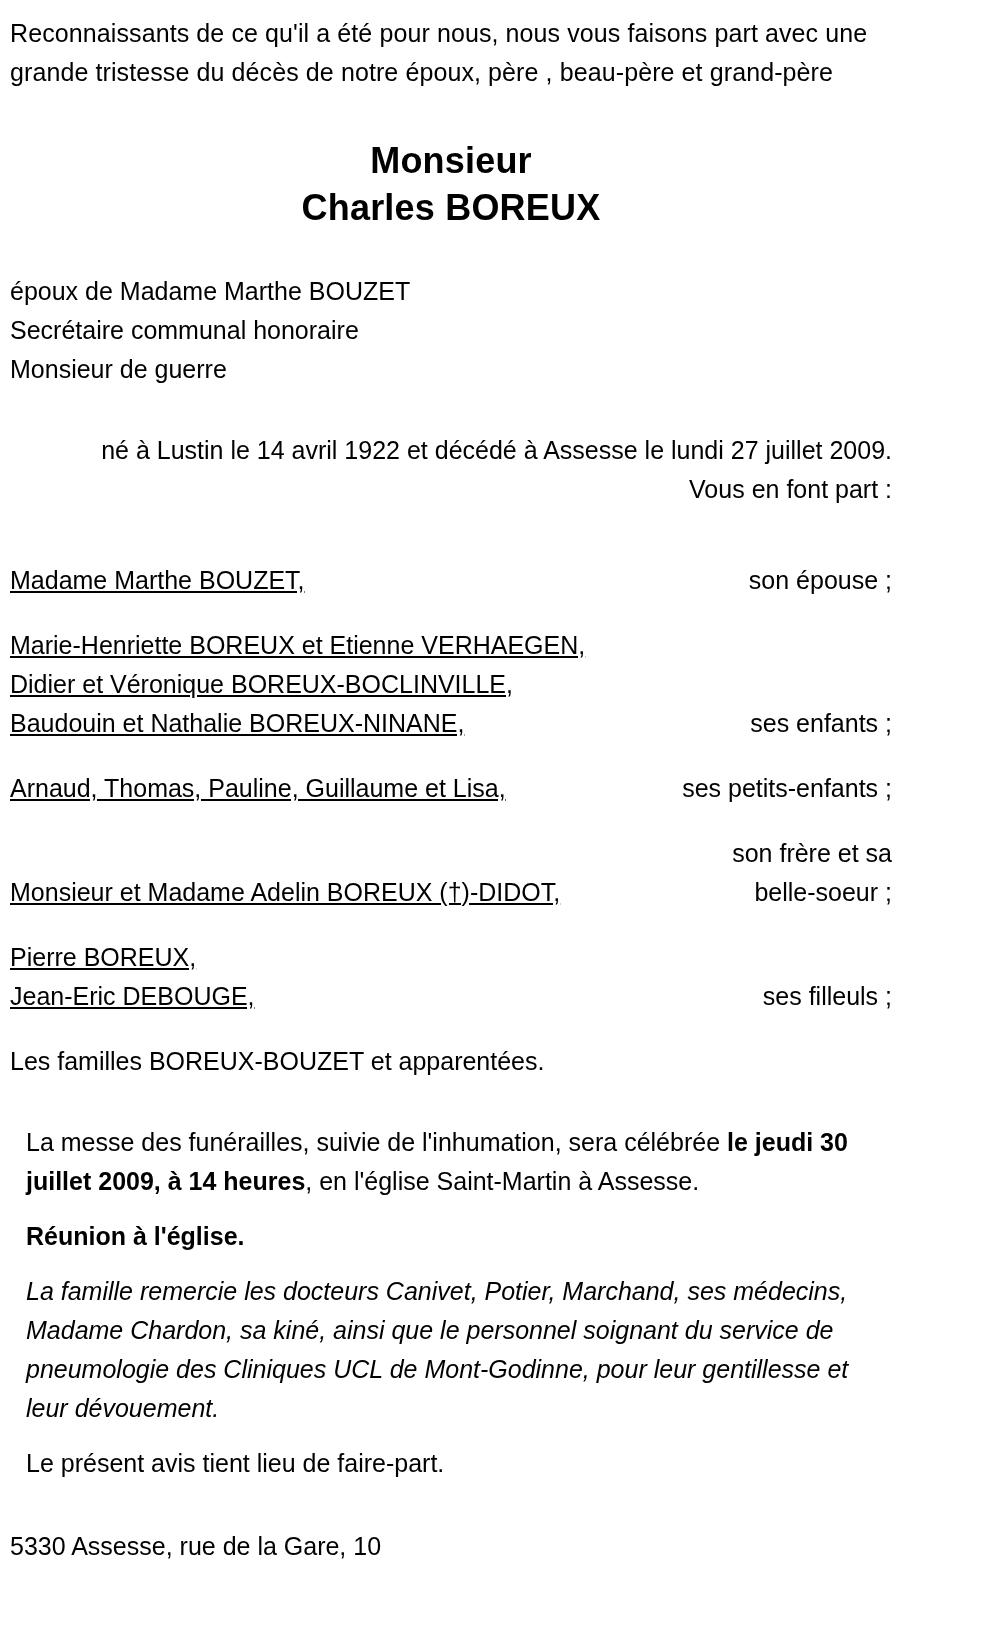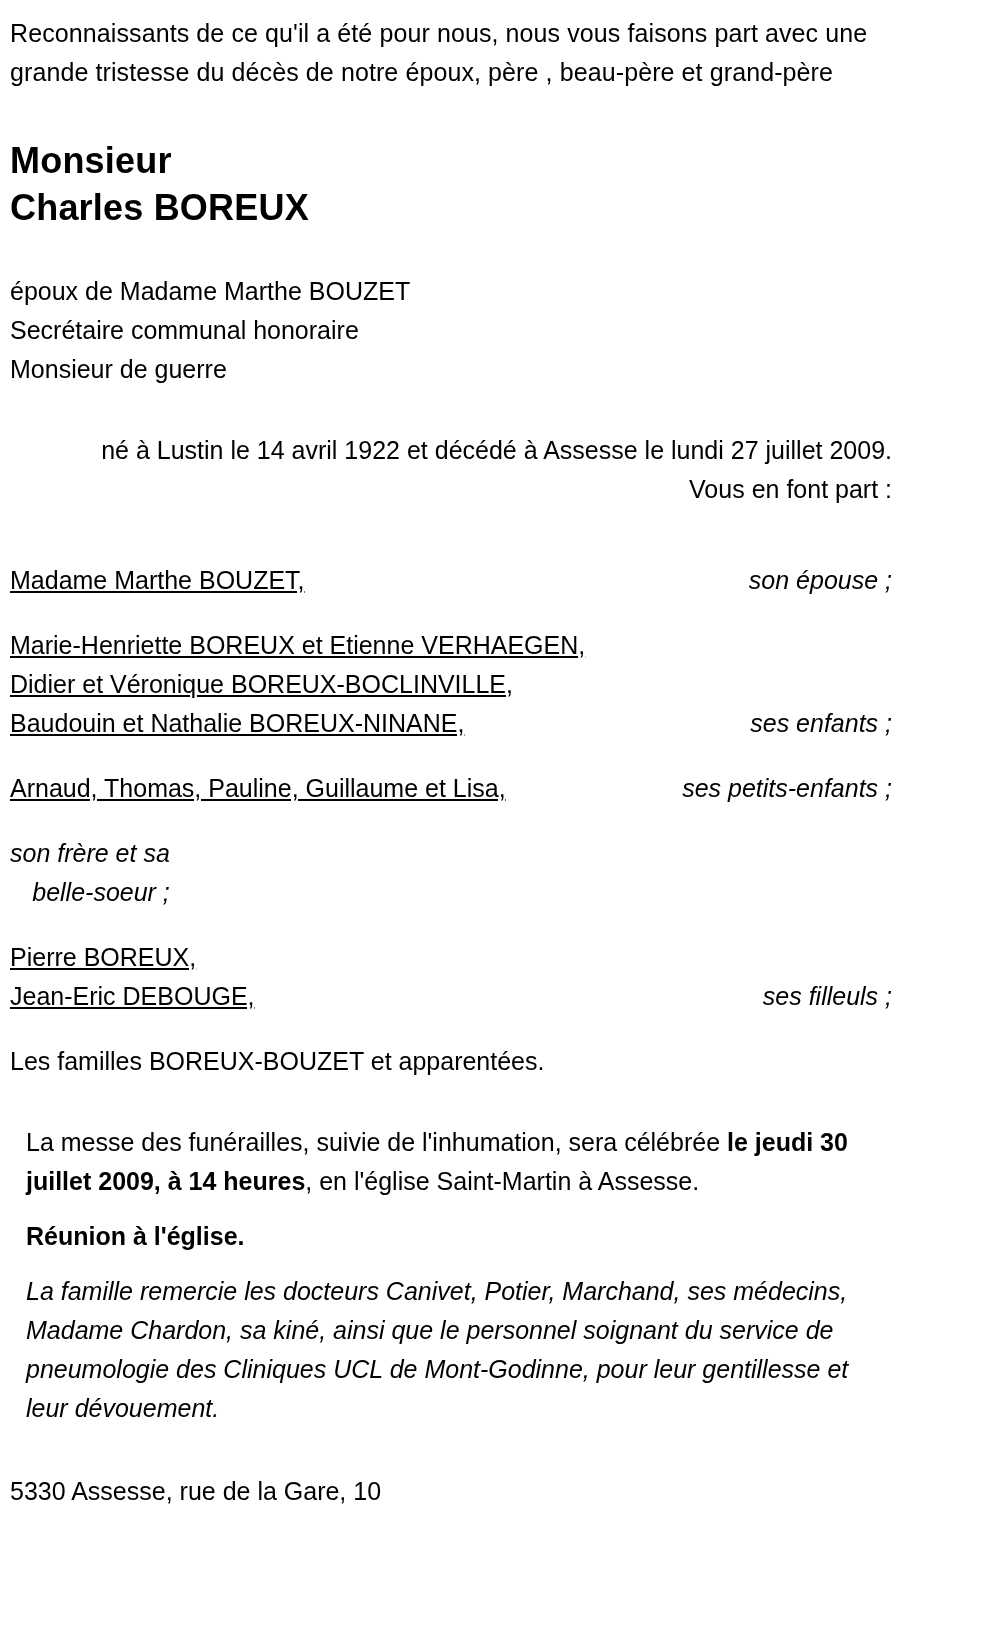--- a/index.html
+++ b/index.html
@@ -33,20 +33,21 @@
   
   .name-block {
     font-size: 36px;
     font-weight: bold;
     line-height: 1.30;
     margin: 0 0 40px 0;
   }
   .name-block .line {
     display: block;
     letter-spacing: 0.2px;
+    text-align: center;
   }
 
   
   .qualities {
     font-size: 25px;
     line-height: 1.56;
     margin: 0 0 42px 0;
   }
   .qualities .line { display: block; }
 
@@ -74,21 +75,20 @@
   .fam-group:last-child { margin-bottom: 0; }
   .fam-names {
     flex: 1 1 auto;
     min-width: 0;
     text-decoration: underline;
   }
   .fam-names .line { display: block; }
   .fam-rel {
     flex: 0 0 auto;
     text-align: right;
-    font-style: italic;
     white-space: nowrap;
     align-self: flex-end;
   }
   .fam-rel .line { display: block; }
   .fam-group.tall .fam-rel { align-self: flex-end; }
 
   .fam-closing {
     font-size: 25px;
     line-height: 1.56;
     margin-top: 26px;
@@ -159,20 +159,23 @@
     <div class="fam-group">
       <div class="fam-names">
         <span class="line">Arnaud, Thomas, Pauline, Guillaume et Lisa,</span>
       </div>
       <div class="fam-rel">
         <span class="line">ses petits-enfants ;</span>
       </div>
     </div>
 
     <div class="fam-group">
+      <div class="fam-names">
+        <span class="line">Monsieur et Madame Adelin BOREUX (†)-DIDOT,</span>
+      </div>
       <div class="fam-rel">
         <span class="line">son frère et sa</span>
         <span class="line">belle-soeur ;</span>
       </div>
     </div>
 
     <div class="fam-group">
       <div class="fam-names">
         <span class="line">Pierre BOREUX,</span>
         <span class="line">Jean-Eric DEBOUGE,</span>
@@ -183,17 +186,18 @@
     </div>
 
     <div class="fam-closing">Les familles BOREUX-BOUZET et apparentées.</div>
 
   </div>
 
   <div class="details">
     <p><span>La messe des funérailles, suivie de l'inhumation, sera célébrée </span><b>le jeudi 30 juillet 2009, à 14 heures</b><span>, en l'église Saint-Martin à Assesse.</span></p>
     <p><b>Réunion à l'église.</b></p>
     <p class="italic-para">La famille remercie les docteurs Canivet, Potier, Marchand, ses médecins, Madame Chardon, sa kiné, ainsi que le personnel soignant du service de pneumologie des Cliniques UCL de Mont-Godinne, pour leur gentillesse et leur dévouement.</p>
+    <p>Le présent avis tient lieu de faire-part.</p>
   </div>
 
   <div class="address">5330 Assesse, rue de la Gare, 10</div>
 
 </div>
 
 </body></html>

